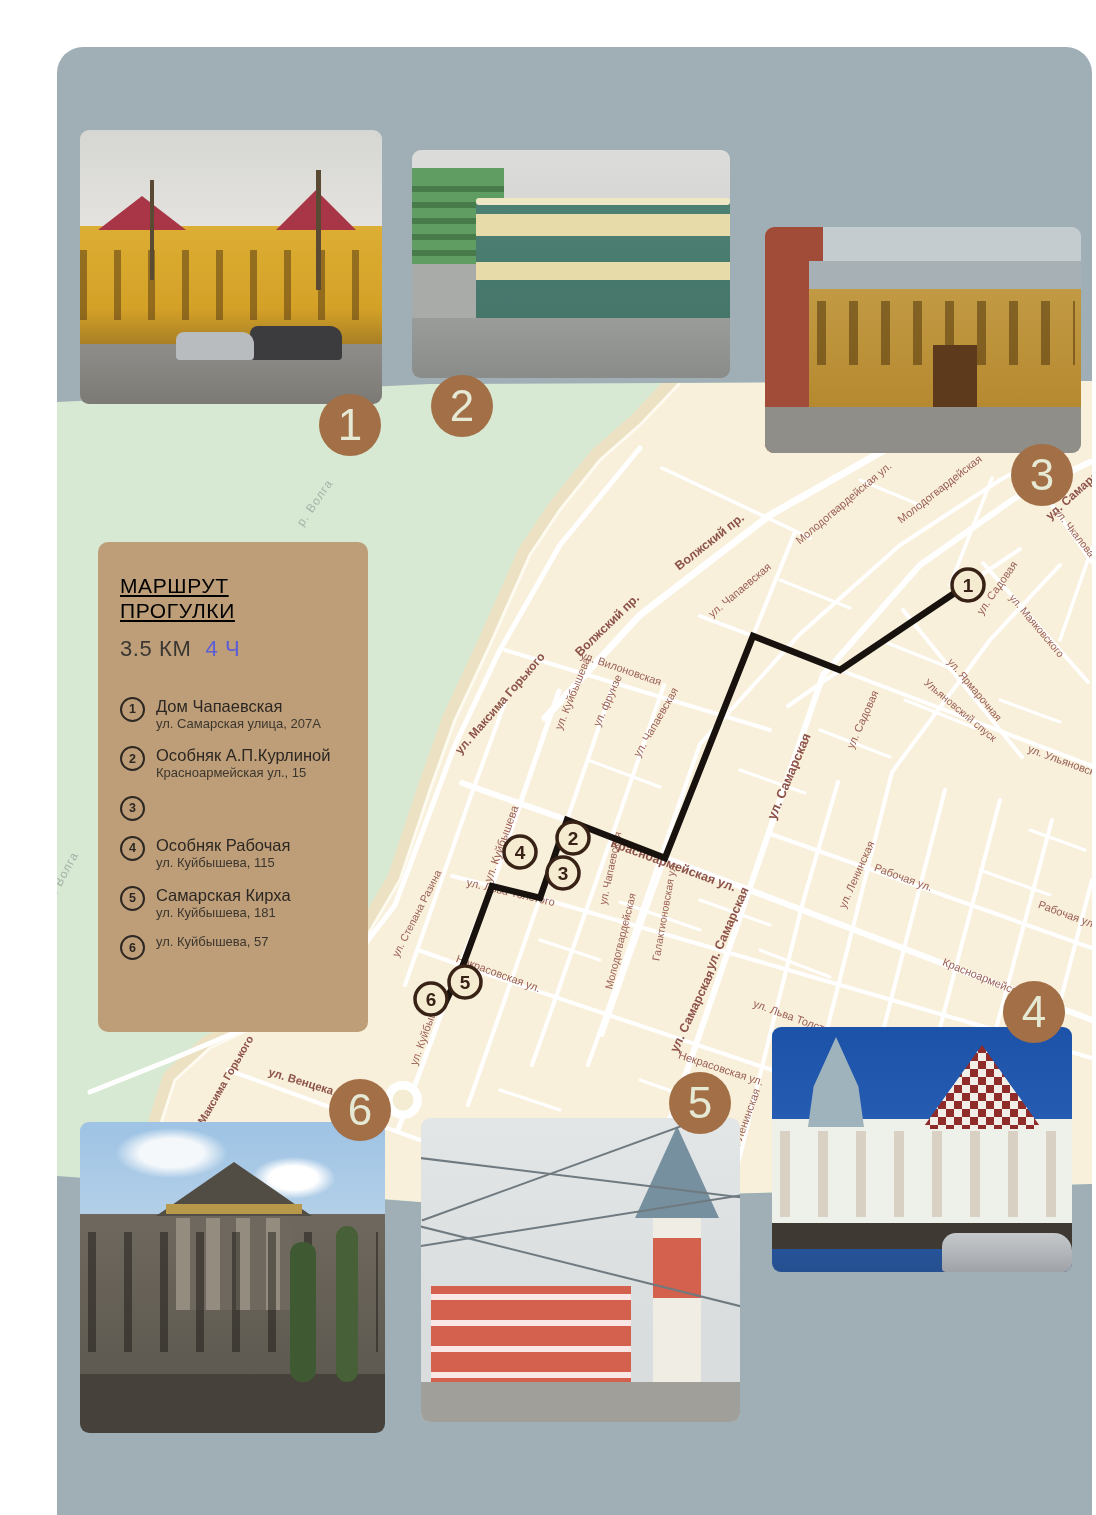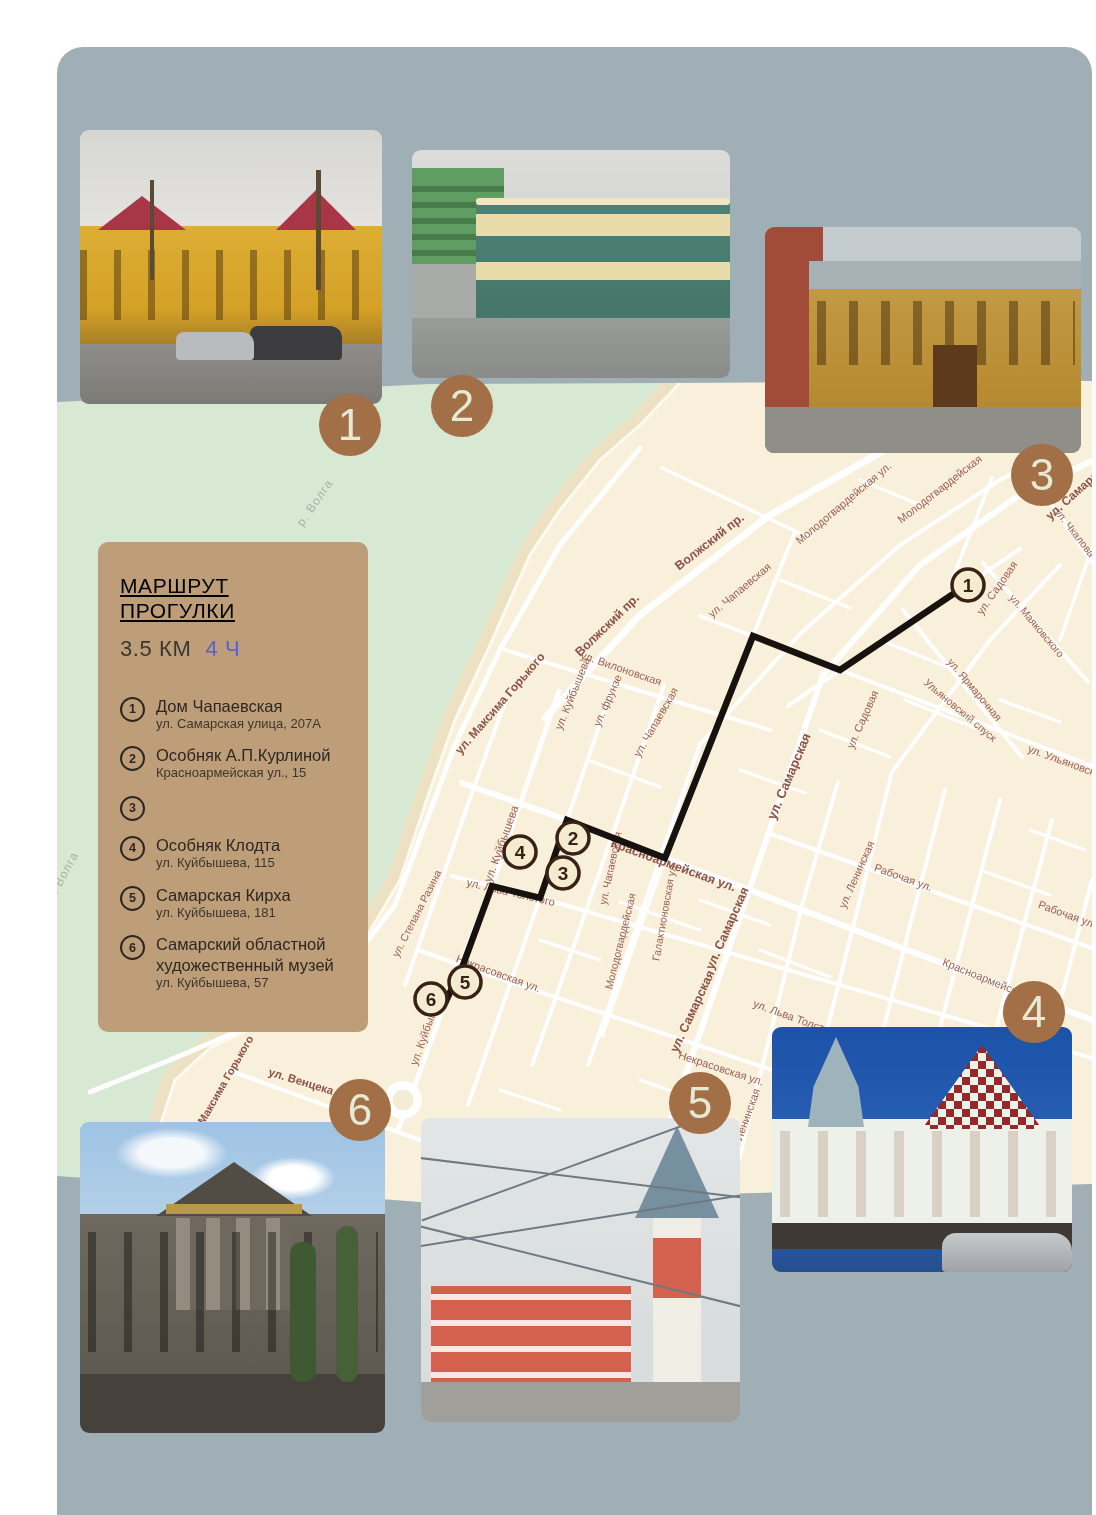--- a/index.html
+++ b/index.html
@@ -270,31 +270,31 @@
       <li>
         <span class="numcirc">2</span>
         <span><span class="iname">Особняк А.П.Курлиной</span>
         <div class="iaddr">Красноармейская ул., 15</div></span>
       </li>
       <li>
         <span class="numcirc">3</span>
       </li>
       <li>
         <span class="numcirc">4</span>
-        <span><span class="iname">Особняк Клодта</span>
+        <span><span class="iname">Особняк Рабочая</span>
         <div class="iaddr">ул. Куйбышева, 115</div></span>
       </li>
       <li>
         <span class="numcirc">5</span>
         <span><span class="iname">Самарская Кирха</span>
         <div class="iaddr">ул. Куйбышева, 181</div></span>
       </li>
       <li>
         <span class="numcirc">6</span>
-        <span><span class="iname">Самарский областной художественный музей</span>
+        <span>
         <div class="iaddr">ул. Куйбышева, 57</div></span>
       </li>
     </ol>
   </div>
 
   <div class="photo" id="photo1">
     <div class="ph-layer bld"></div>
       <div class="ph-layer roof1"></div>
       <div class="ph-layer roof2"></div>
     <div class="ph-layer win"></div>

